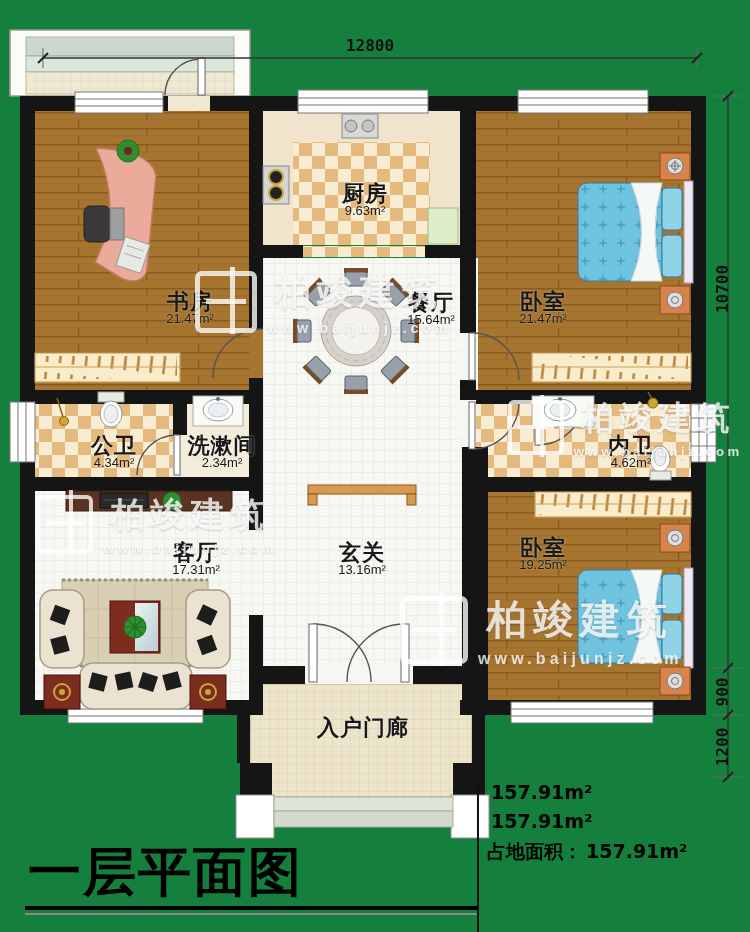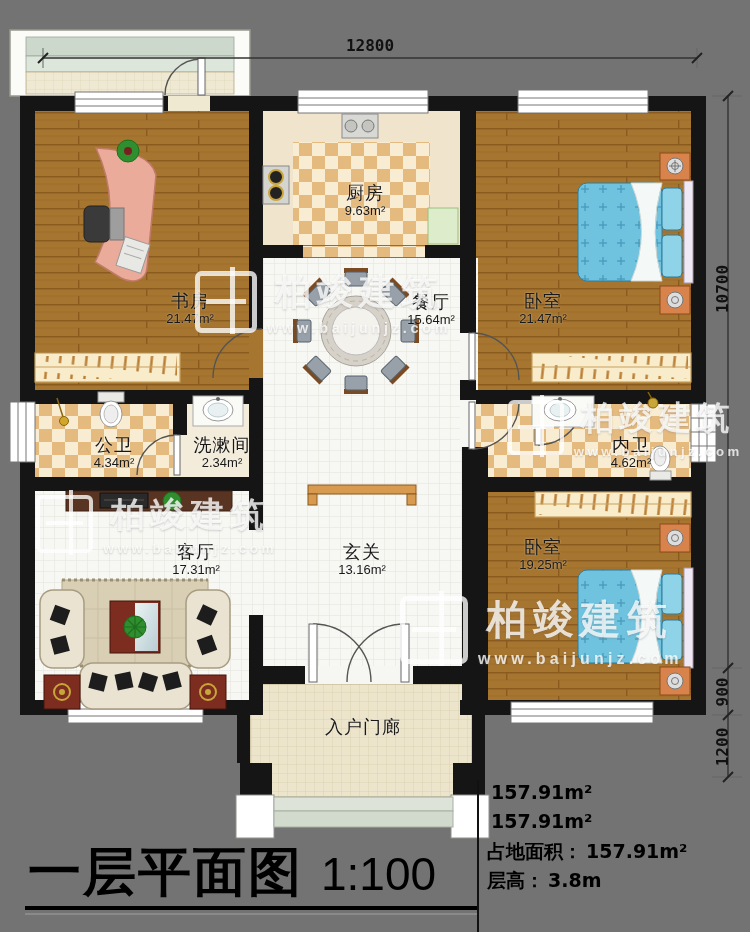--- a/index.html
+++ b/index.html
@@ -1,23 +1,23 @@
 <!DOCTYPE html>
 <html><head>
 <meta charset="utf-8">
 <style>
   html,body{margin:0;padding:0;background:#fff;}
-  #stage{position:relative;width:750px;height:932px;background:#737373;overflow:hidden;
+  #stage{position:relative;width:750px;height:932px;background:#15803d;overflow:hidden;
          font-family:"Liberation Sans","DejaVu Sans",sans-serif;}
   .abs{position:absolute;}
   svg{display:block;}
   
   .lbl{position:absolute;transform:translateX(-50%);text-align:center;color:#181818;
        text-shadow:0 0 2px rgba(255,255,255,.55);white-space:nowrap;}
-  .rn{display:block;font-size:18px;font-weight:400;line-height:19px;letter-spacing:1px;}
+  .rn{display:block;font-size:22px;font-weight:700;line-height:19px;letter-spacing:1px;}
   .ra{display:block;font-size:13px;font-weight:400;line-height:15px;}
   
   .dim{position:absolute;font-size:16px;font-weight:700;color:#111;text-align:center;
        font-family:"DejaVu Sans Mono","Liberation Mono",monospace;letter-spacing:0;}
   .dim.v{transform:rotate(-90deg);}
   
   #titleRow{position:absolute;left:28px;top:843px;display:flex;align-items:baseline;gap:18px;color:#000;}
   #titleMain{font-size:53px;font-weight:900;letter-spacing:2px;line-height:58px;}
   #titleScale{font-size:46px;font-weight:400;line-height:58px;font-family:"Liberation Sans",sans-serif;}
   .rule1{position:absolute;left:25px;top:906px;width:452px;height:4px;background:#000;}
@@ -477,36 +477,31 @@
 <div class="wm" style="left:400px;top:592px;font-size:40px;">
   <span class="wm-logo"></span>
   <span class="wm-text">
     <b class="wm-brand">柏竣建筑</b>
     <i class="wm-url">www.baijunjz.com</i>
   </span>
 </div>
 
 <div id="titleRow">
   <span id="titleMain">一层平面图</span>
-  <span id="titleScale">1:100</span>
 </div>
 <div class="rule1"></div>
 <div class="rule2"></div>
 <div class="vsep"></div>
 
 <div id="info">
   <div class="inforow">
     <span class="val">157.91m²</span>
   </div>
   <div class="inforow">
     <span class="val">157.91m²</span>
   </div>
   <div class="inforow">
     <span>占地面积：</span>
     <span class="val">157.91m²</span>
   </div>
-  <div class="inforow">
-    <span>层高：</span>
-    <span class="val">3.8m</span>
-  </div>
 </div>
 
 </div>
 
 </body></html>

